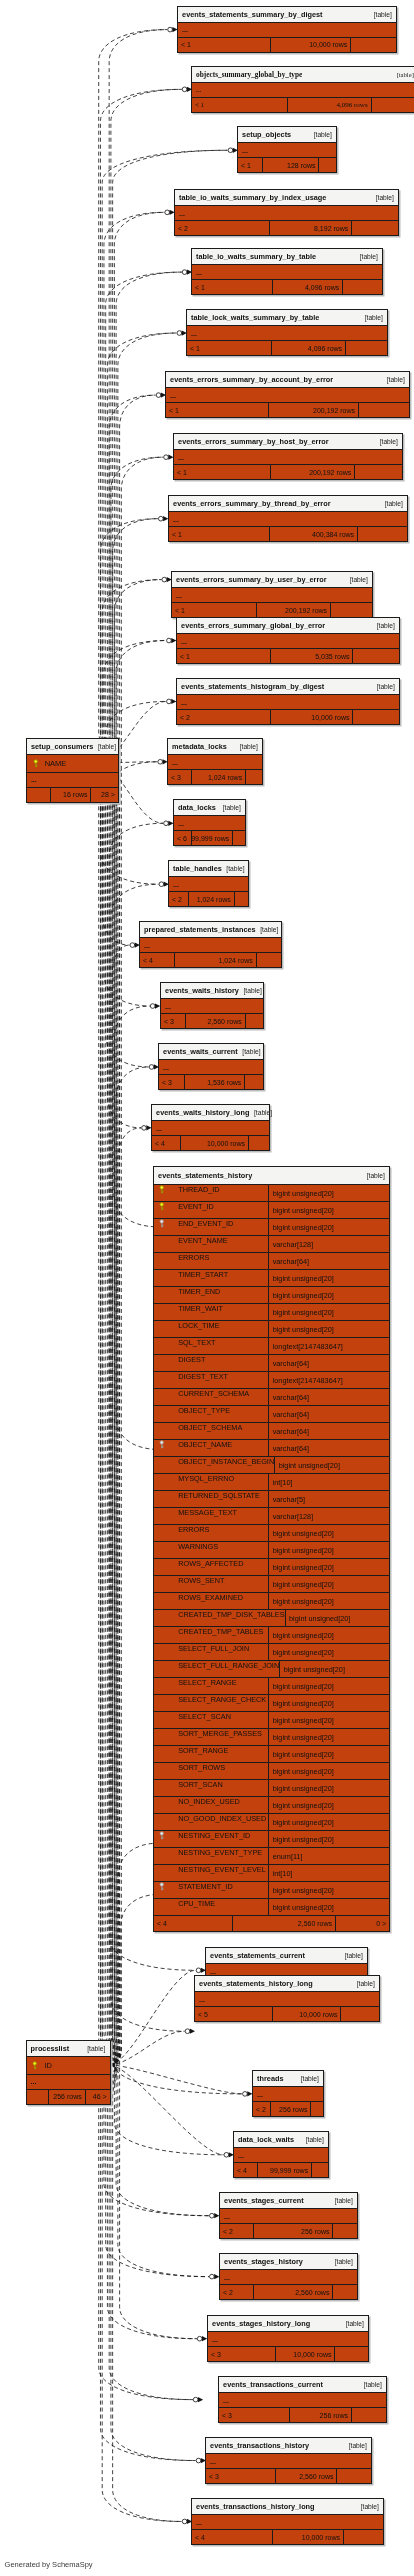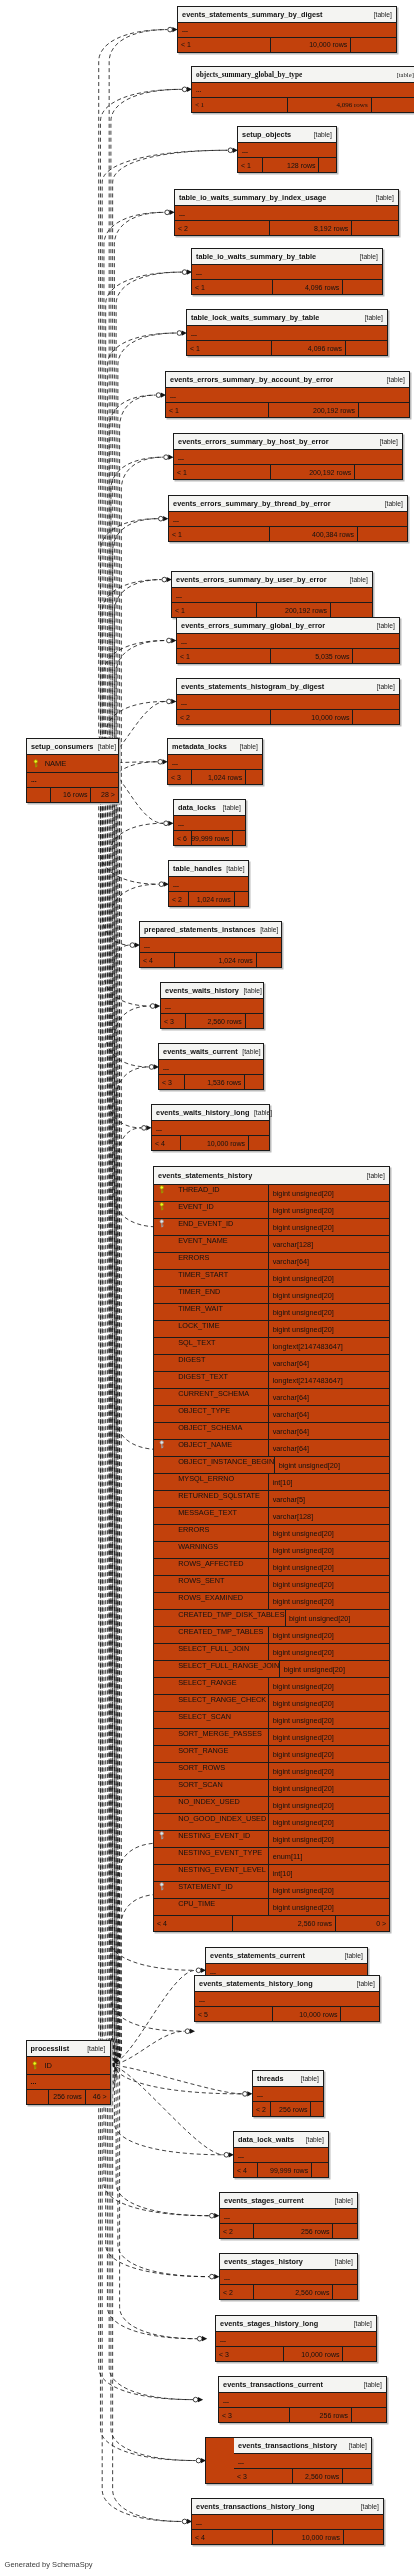--- a/index.html
+++ b/index.html
@@ -503,21 +503,21 @@
           <span class="nm">events_stages_history</span>
           <span class="tag">[table]</span>
         </div>
         <div class="ellip">...</div>
         <div class="foot" style="grid-template-columns: 24% 58% 18%;">
           <div class="fcell">&lt; 2</div>
           <div class="fcell r">2,560 rows</div>
           <div class="fcell r"></div>
         </div>
       </div>
-      <div class="tbox" style="left: 207px; top: 2315px; width: 162px; margin-left: 8px;">
+      <div class="tbox" style="left: 207px; top: 2315px; width: 162px;">
         <div class="hdr">
           <span class="nm">events_stages_history_long</span>
           <span class="tag">[table]</span>
         </div>
         <div class="ellip">...</div>
         <div class="foot" style="grid-template-columns: 42% 37% 21%;">
           <div class="fcell">&lt; 3</div>
           <div class="fcell r">10,000 rows</div>
           <div class="fcell r"></div>
         </div>
@@ -527,21 +527,21 @@
           <span class="nm">events_transactions_current</span>
           <span class="tag">[table]</span>
         </div>
         <div class="ellip">...</div>
         <div class="foot" style="grid-template-columns: 42% 37% 21%;">
           <div class="fcell">&lt; 3</div>
           <div class="fcell r">256 rows</div>
           <div class="fcell r"></div>
         </div>
       </div>
-      <div class="tbox" style="left: 205px; top: 2437px; width: 167px; padding-left: 28px;">
+      <div class="tbox" style="left: 205px; top: 2437px; width: 167px;">
         <div class="hdr">
           <span class="nm">events_transactions_history</span>
           <span class="tag">[table]</span>
         </div>
         <div class="ellip">...</div>
         <div class="foot" style="grid-template-columns: 42% 37% 21%;">
           <div class="fcell">&lt; 3</div>
           <div class="fcell r">2,560 rows</div>
           <div class="fcell r"></div>
         </div>

